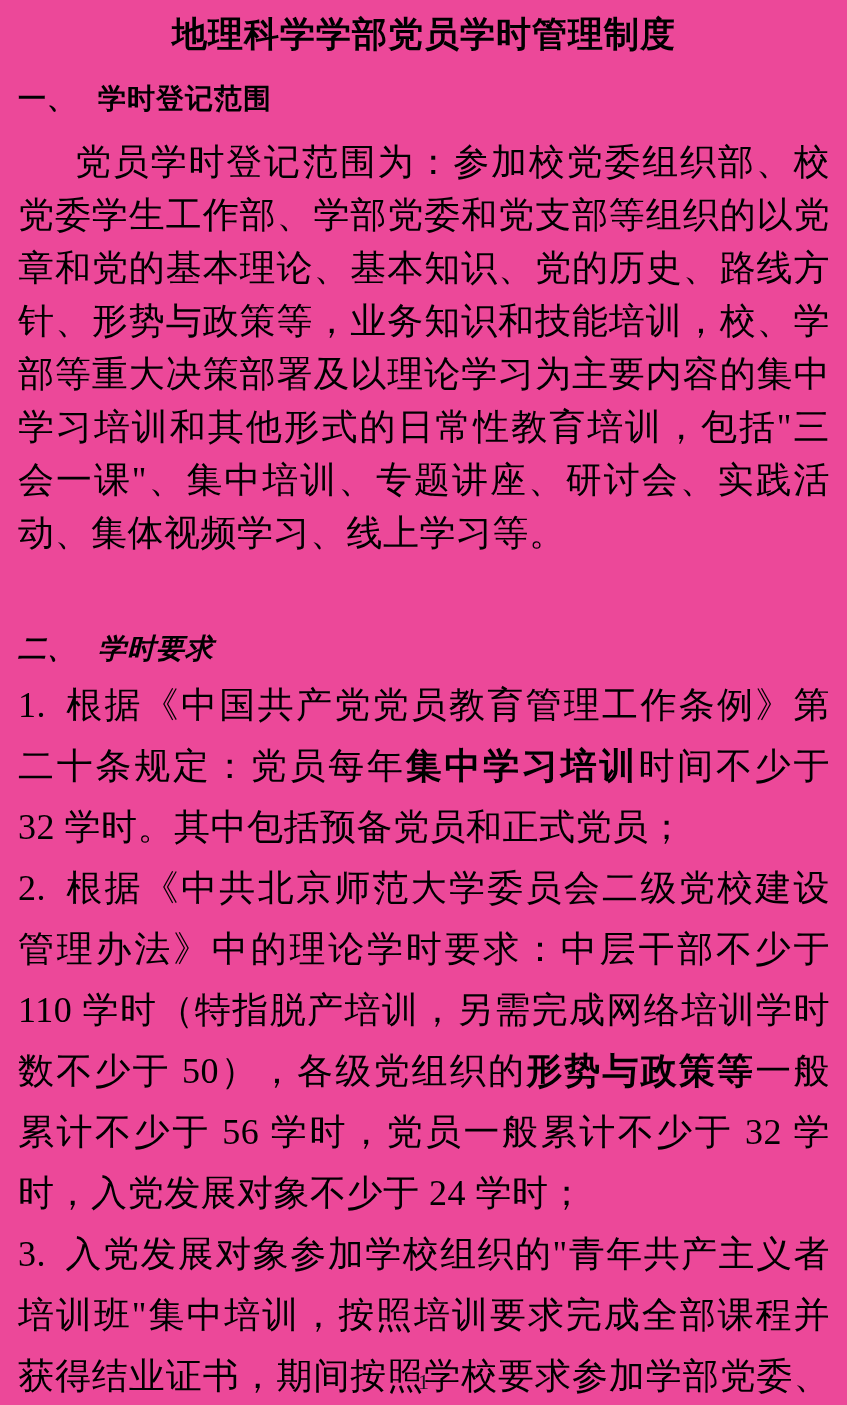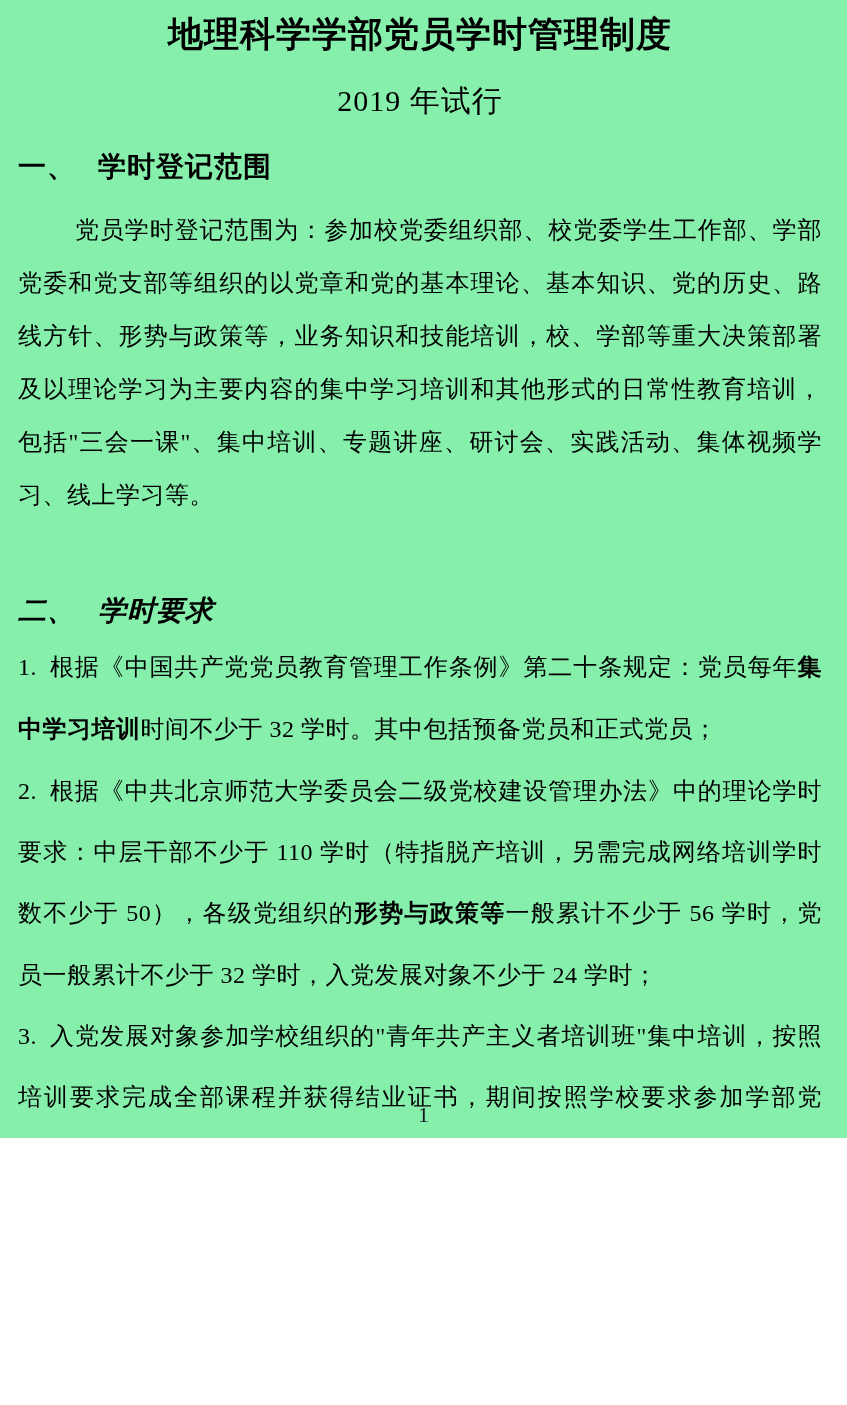--- a/index.html
+++ b/index.html
@@ -3,24 +3,24 @@
 <meta charset="utf-8">
 <style>
   html, body {
     margin: 0;
     padding: 0;
     background: #ffffff;
   }
   .page {
     position: relative;
     width: 847px;
-    height: 1138px;
+    height: 1405px;
     box-sizing: border-box;
-    padding: 14px 25px 0 18px;
-    background: #86efac;
+    padding: 14px 17px 0 18px;
+    background: #ec4899;
     overflow: hidden;
     color: #000;
     font-family: "Liberation Serif", "DejaVu Serif", serif;
   }
   .doc-title {
     font-family: "Liberation Sans", "DejaVu Sans", sans-serif;
     font-weight: 700;
     font-size: 35px;
     line-height: 1.15;
     text-align: center;
@@ -42,58 +42,57 @@
   }
   .sec-heading.second {
     margin-top: 72px;
     font-style: italic;
   }
   .hnum {
     display: inline-block;
     width: 80px;
   }
   .body-text {
-    font-size: 24px;
+    font-size: 36px;
     text-align: justify;
     letter-spacing: 0.5px;
     margin: 0;
   }
   .para1 {
     margin-top: 20px;
     line-height: 53px;
     text-indent: 57px;
   }
   .list-item {
     line-height: 61px;
   }
   .list-item.first {
     margin-top: 10px;
   }
   .em-bold {
-    font-family: Liberation Mono, monospace;
+    font-family: Liberation Serif, serif;
     font-weight: 700;
   }
   .page-number {
     position: absolute;
     left: 0;
     bottom: 10px;
     width: 100%;
     text-align: center;
     font-size: 22px;
     color: #14141f;
   }
 </style>
 </head>
 <body>
 
 <div class="page">
 
   <div class="doc-title">地理科学学部党员学时管理制度</div>
 
-  <div class="doc-subtitle">2019 年试行</div>
 
   <div class="sec-heading"><span class="hnum">一、</span><span>学时登记范围</span></div>
 
   <p class="body-text para1">党员学时登记范围为：参加校党委组织部、校党委学生工作部、学部党委和党支部等组织的以党章和党的基本理论、基本知识、党的历史、路线方针、形势与政策等，业务知识和技能培训，校、学部等重大决策部署及以理论学习为主要内容的集中学习培训和其他形式的日常性教育培训，包括"三会一课"、集中培训、专题讲座、研讨会、实践活动、集体视频学习、线上学习等。</p>
 
   <div class="sec-heading second"><span class="hnum">二、</span><span>学时要求</span></div>
 
   <p class="body-text list-item first"><span>1. 根据《中国共产党党员教育管理工作条例》第二十条规定：党员每年</span><span class="em-bold">集中学习培训</span><span>时间不少于 32 学时。其中包括预备党员和正式党员；</span></p>
 
   <p class="body-text list-item"><span>2. 根据《中共北京师范大学委员会二级党校建设管理办法》中的理论学时要求：中层干部不少于 110 学时（特指脱产培训，另需完成网络培训学时数不少于 50），各级党组织的</span><span class="em-bold">形势与政策等</span><span>一般累计不少于 56 学时，党员一般累计不少于 32 学时，入党发展对象不少于 24 学时；</span></p>

